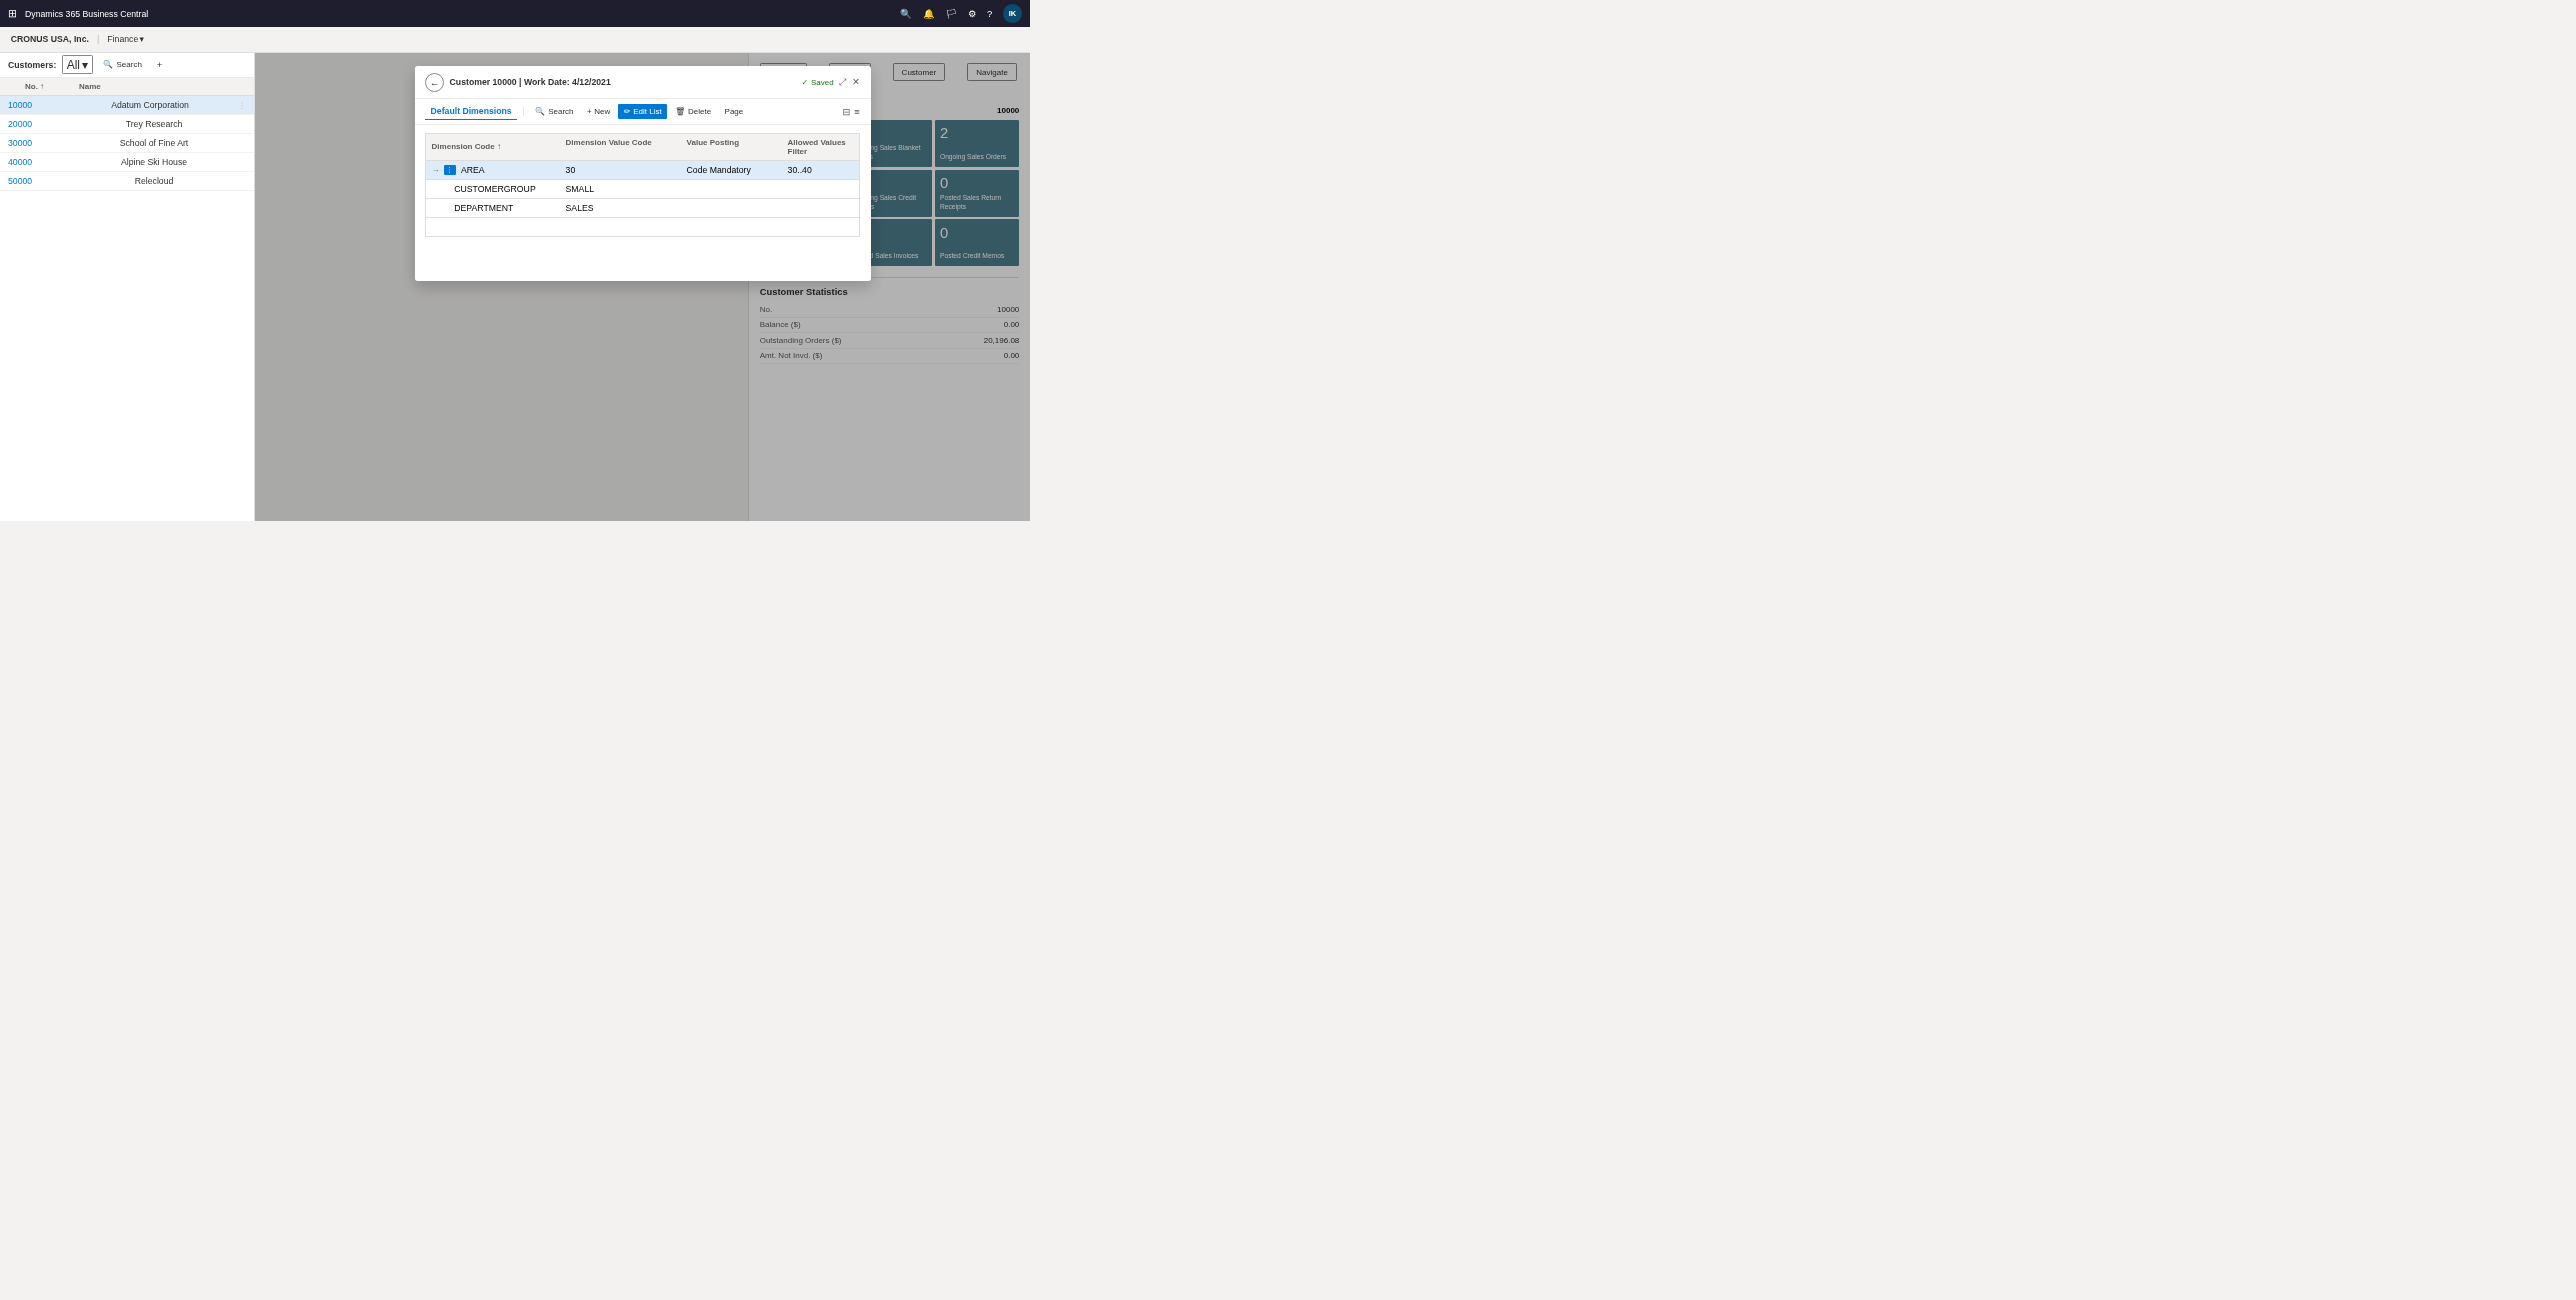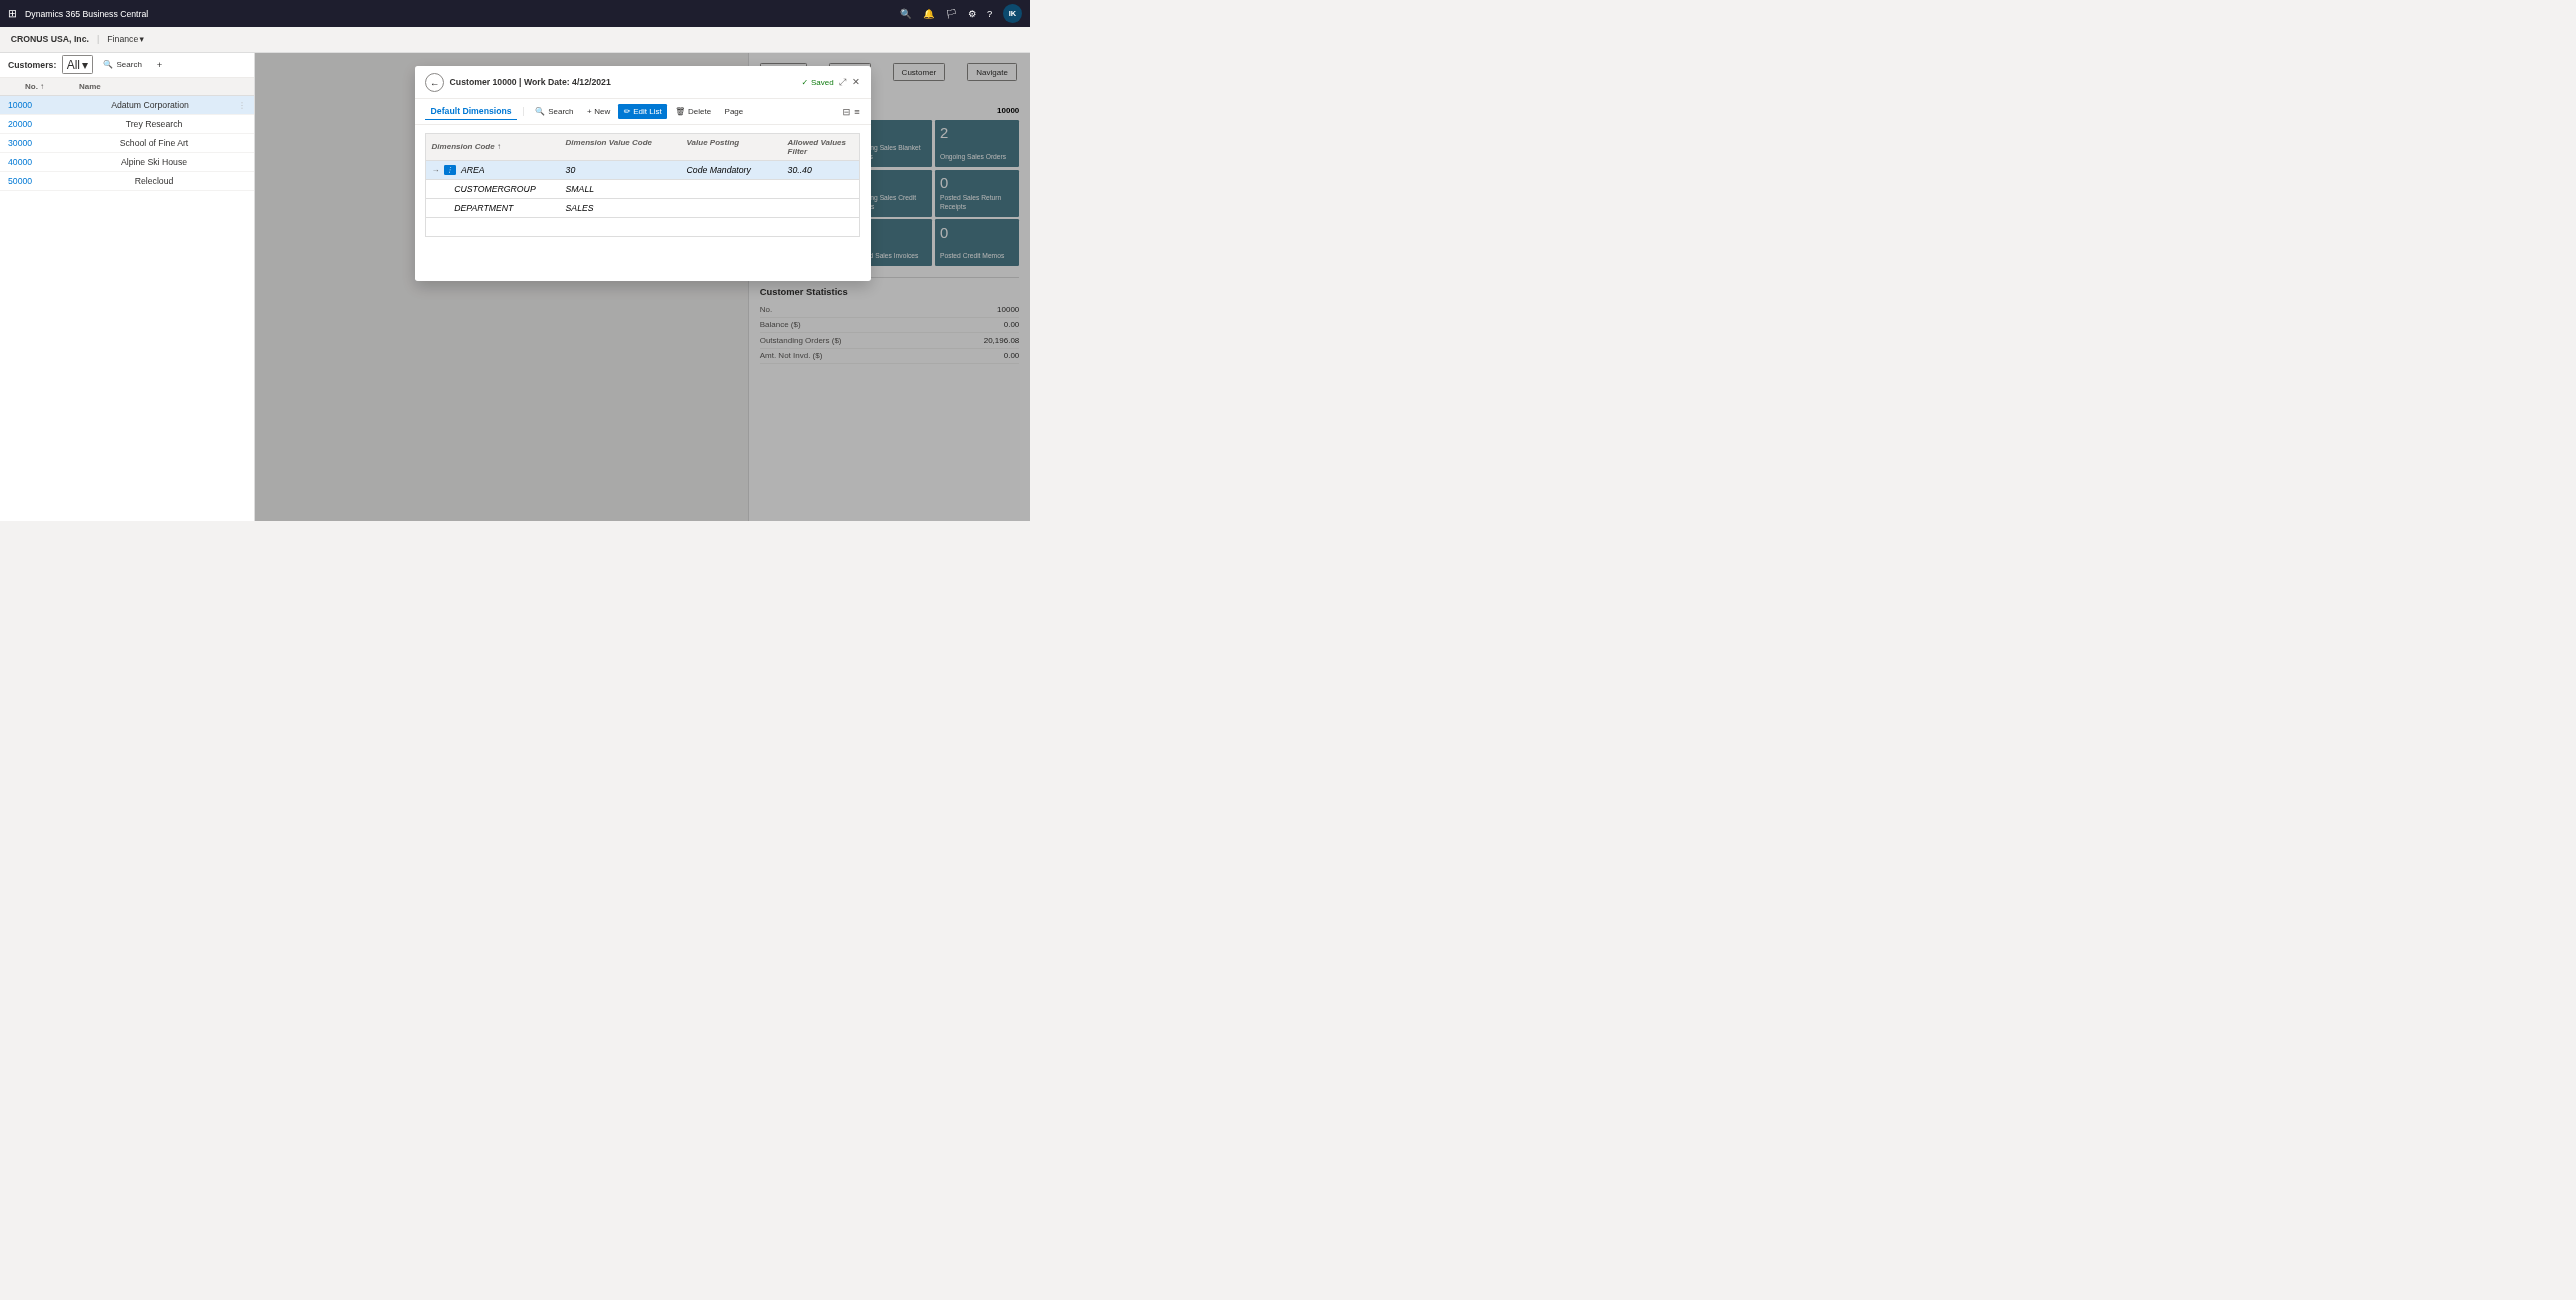--- a/index.html
+++ b/index.html
@@ -249,21 +249,20 @@
     .toolbar-icons {
       margin-left: auto;
       display: flex; gap: 4px;
       color: #605e5c;
     }
     .toolbar-icons span { cursor: pointer; font-size: 9.4px; }
 
     
     .modal-table {
       padding: 8px 10.7px;
-      font-style: italic;
     }
     .modal-table-header {
       display: flex;
       background: #f3f2f1;
       border: 0.7px solid #ddd;
       border-bottom: none;
       font-size: 8px;
       font-weight: 600;
       color: #605e5c;
     }

